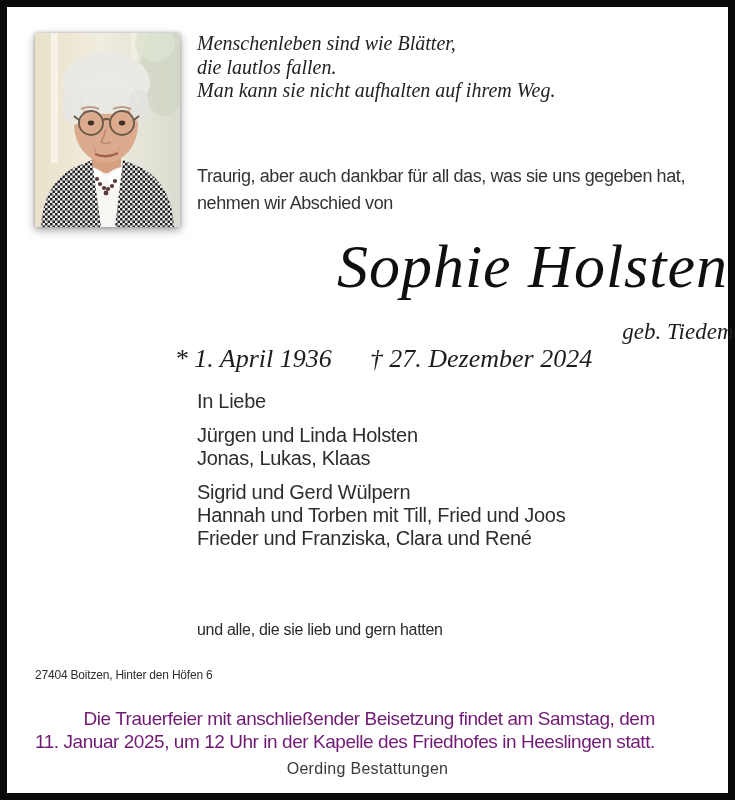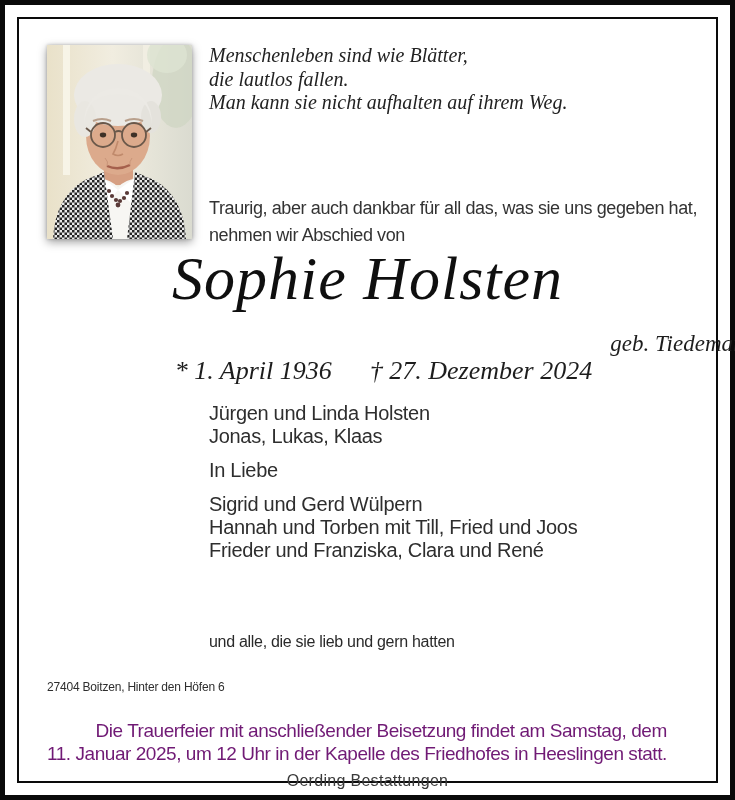--- a/index.html
+++ b/index.html
@@ -6,21 +6,21 @@
   html,body { background:#ffffff; }
   body {
     width:735px; height:800px;
     font-family:"Liberation Sans", sans-serif;
     color:#2b2b2b;
     overflow:hidden;
   }
   .page {
     width:735px; height:800px;
     border:5px solid #0a0a0a;
-    padding:12px;
+    padding:0;
     background:#fff;
   }
   .inner {
     width:100%; height:100%;
     border:2px solid #0a0a0a;
     position:relative;
     background:#fff;
   }
   .photo {
     position:absolute; left:28px; top:26px;
@@ -39,25 +39,24 @@
   .poem {
     position:absolute; left:190px; top:25px;
     font-size:20px; line-height:23.5px;
     color:#222;
   }
   .intro {
     position:absolute; left:190px; top:156px;
     font-size:18px; line-height:27px;
     letter-spacing:-0.4px;
     color:#333;
-    margin-top:20px;
   }
   .name {
     position:absolute; left:0; top:228px; width:100%;
-    text-align:center;
+    text-align:right;
     font-size:62px; line-height:1;
     color:#0f0f0f;
     letter-spacing:1px;
     font-style:italic;
   }
   .maiden {
     position:absolute; left:0; top:312px; width:100%;
     text-align:right;
     font-size:23px; line-height:1.1;
     color:#1d1d1d;
@@ -191,25 +190,25 @@
 
     <div class="name serif-it">Sophie Holsten</div>
     <div class="maiden serif-it">geb. Tiedemann</div>
 
     <div class="dates serif-it">
       <span>* 1. April 1936</span>
       <span>† 27. Dezember 2024</span>
     </div>
 
     <div class="family">
+      <p>In Liebe</p>
       <p>
         <span>Jürgen und Linda Holsten</span><br>
         <span>Jonas, Lukas, Klaas</span>
       </p>
-      <p>In Liebe</p>
       <p>
         <span>Sigrid und Gerd Wülpern</span><br>
         <span>Hannah und Torben mit Till, Fried und Joos</span><br>
         <span>Frieder und Franziska, Clara und René</span>
       </p>
     </div>
 
     <div class="closing">und alle, die sie lieb und gern hatten</div>
 
     <div class="address">27404 Boitzen, Hinter den Höfen 6</div>

